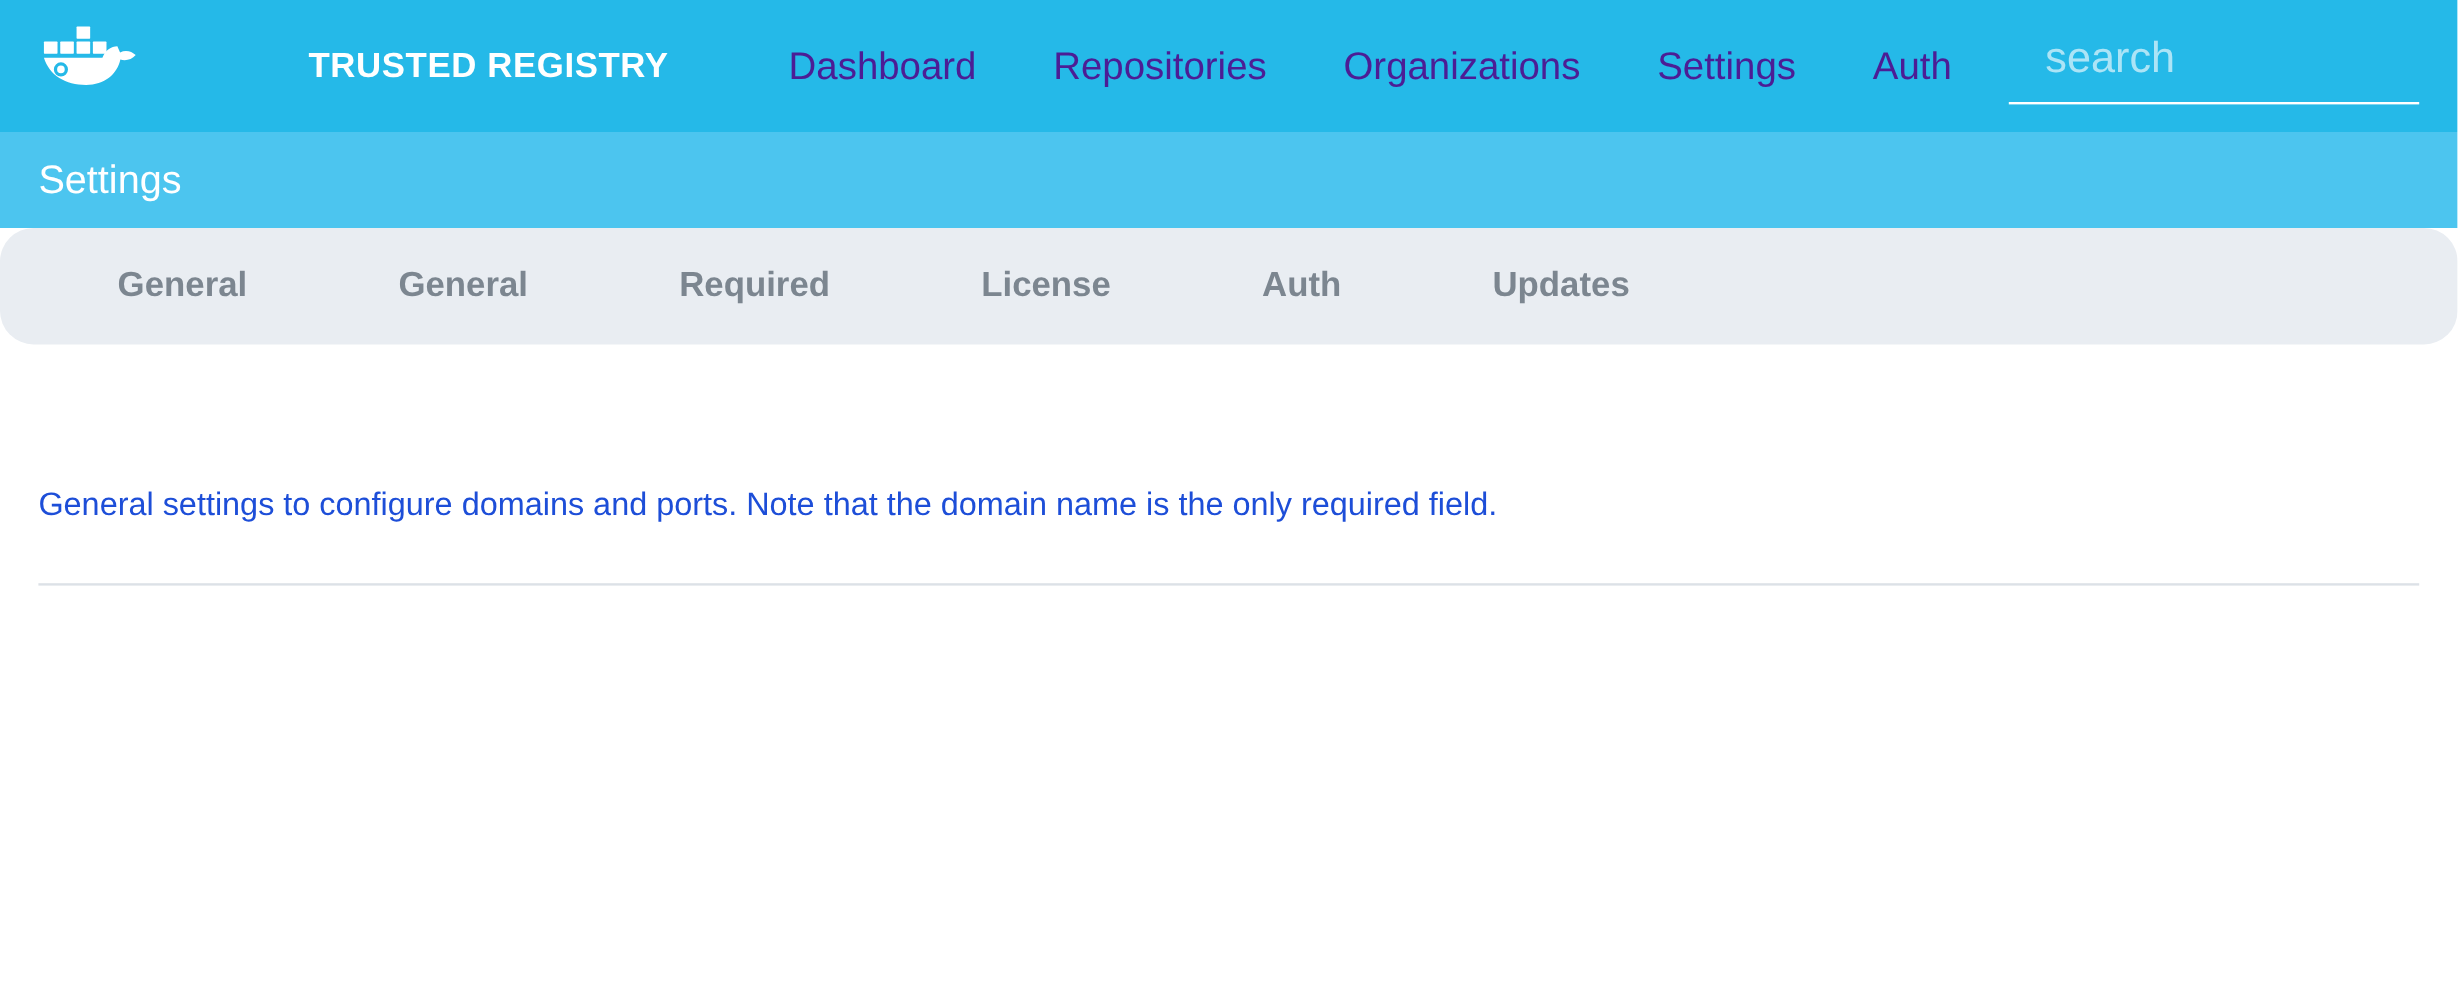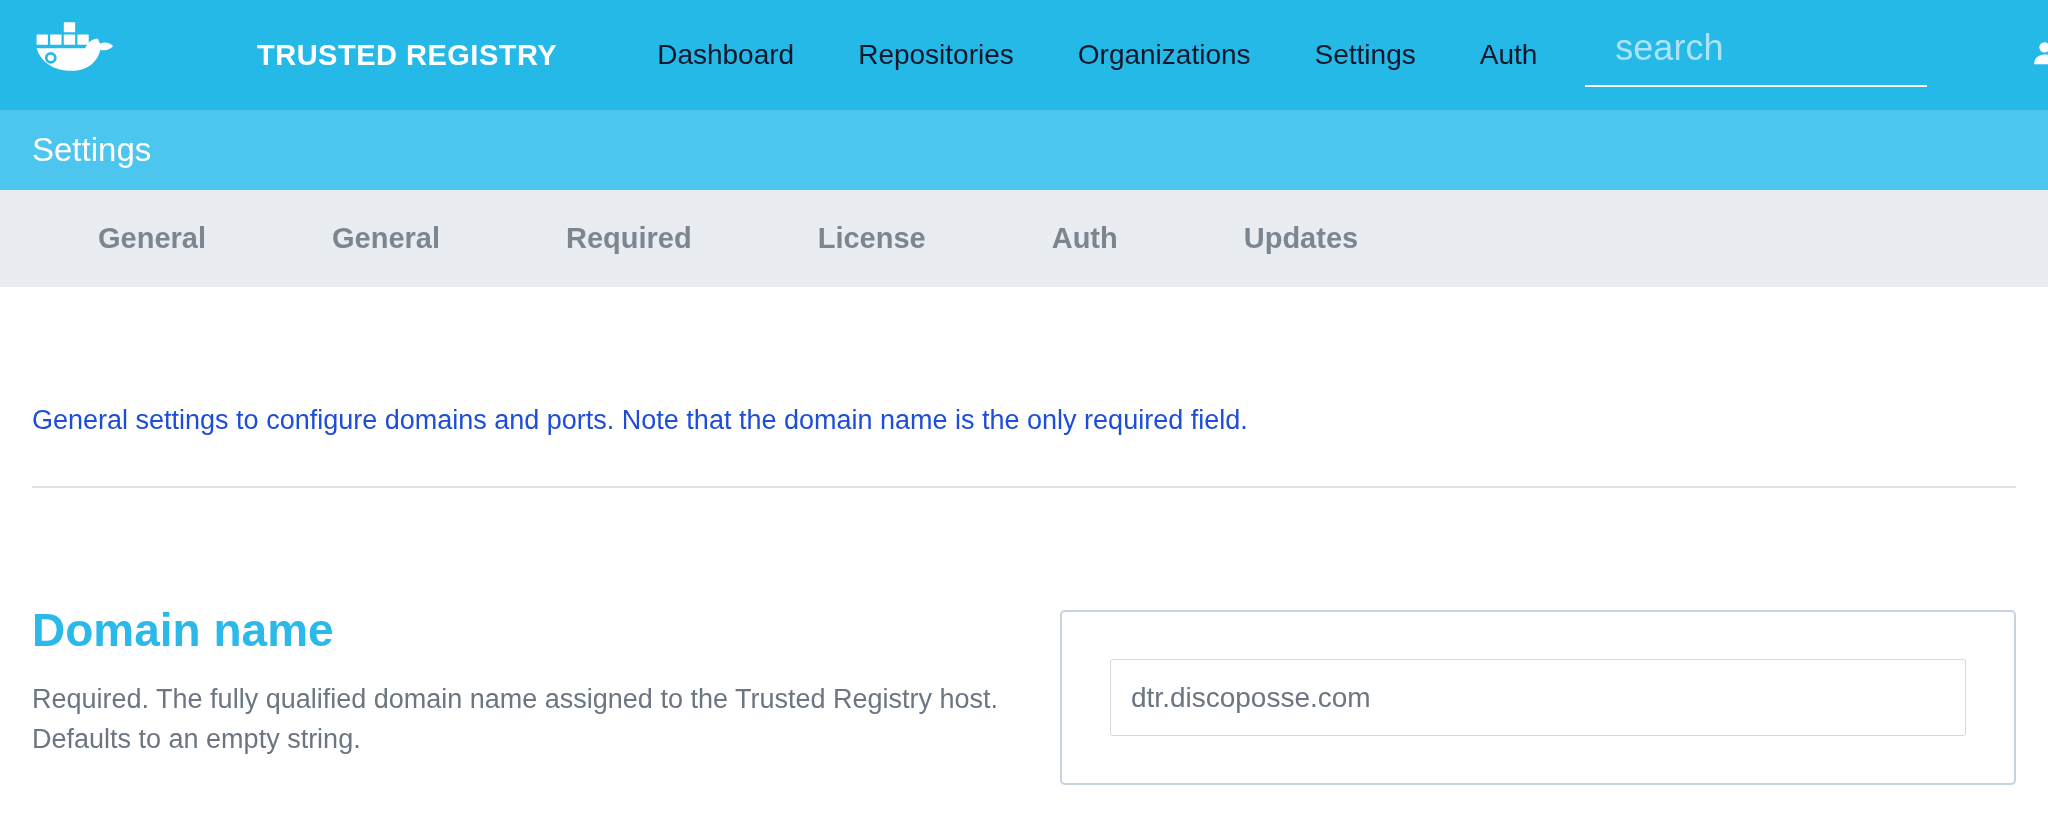--- a/index.html
+++ b/index.html
@@ -29,22 +29,22 @@
   }
   .brand-title {
     color: #ffffff;
     font-size: 29px;
     font-weight: bold;
     letter-spacing: 0.5px;
     white-space: nowrap;
   }
   .nav-items { display: flex; gap: 64px; margin-left: 52px; }
   .nav-item {
-    color: #0f172a;
-    font-size: 28px;
+    color: #4c1d95;
+    font-size: 32px;
     cursor: pointer;
     white-space: nowrap;
   }
   .search-box { margin-left: auto; margin-right: 56px; }
   .search-box input {
     width: 342px;
     background: transparent;
     border: none;
     border-bottom: 2px solid #ffffff;
     outline: none;
@@ -77,20 +77,21 @@
   }
 
   
   .tabs {
     height: 97px;
     background: #e9edf2;
     display: flex;
     align-items: center;
     padding-left: 98px;
     gap: 126px;
+    border-radius: 28px;
   }
   .tab {
     color: #7c8690;
     font-size: 29px;
     font-weight: bold;
     cursor: pointer;
     white-space: nowrap;
   }
 
   
@@ -202,22 +203,13 @@
   <span class="tab">Required</span>
   <span class="tab">License</span>
   <span class="tab">Auth</span>
   <span class="tab">Updates</span>
 </div>
 
 <main>
   <p class="intro">General settings to configure domains and ports. Note that the domain name is the only required field.</p>
   <hr class="divider">
 
-  <section class="setting-row">
-    <div class="setting-left">
-      <h2 class="section-heading">Domain name</h2>
-      <p class="section-desc">Required. The fully qualified domain name assigned to the Trusted Registry host. Defaults to an empty string.</p>
-    </div>
-    <div class="panel">
-      <input type="text" class="text-input" value="dtr.discoposse.com" style="">
-    </div>
-  </section>
 </main>
 
 </body></html>

